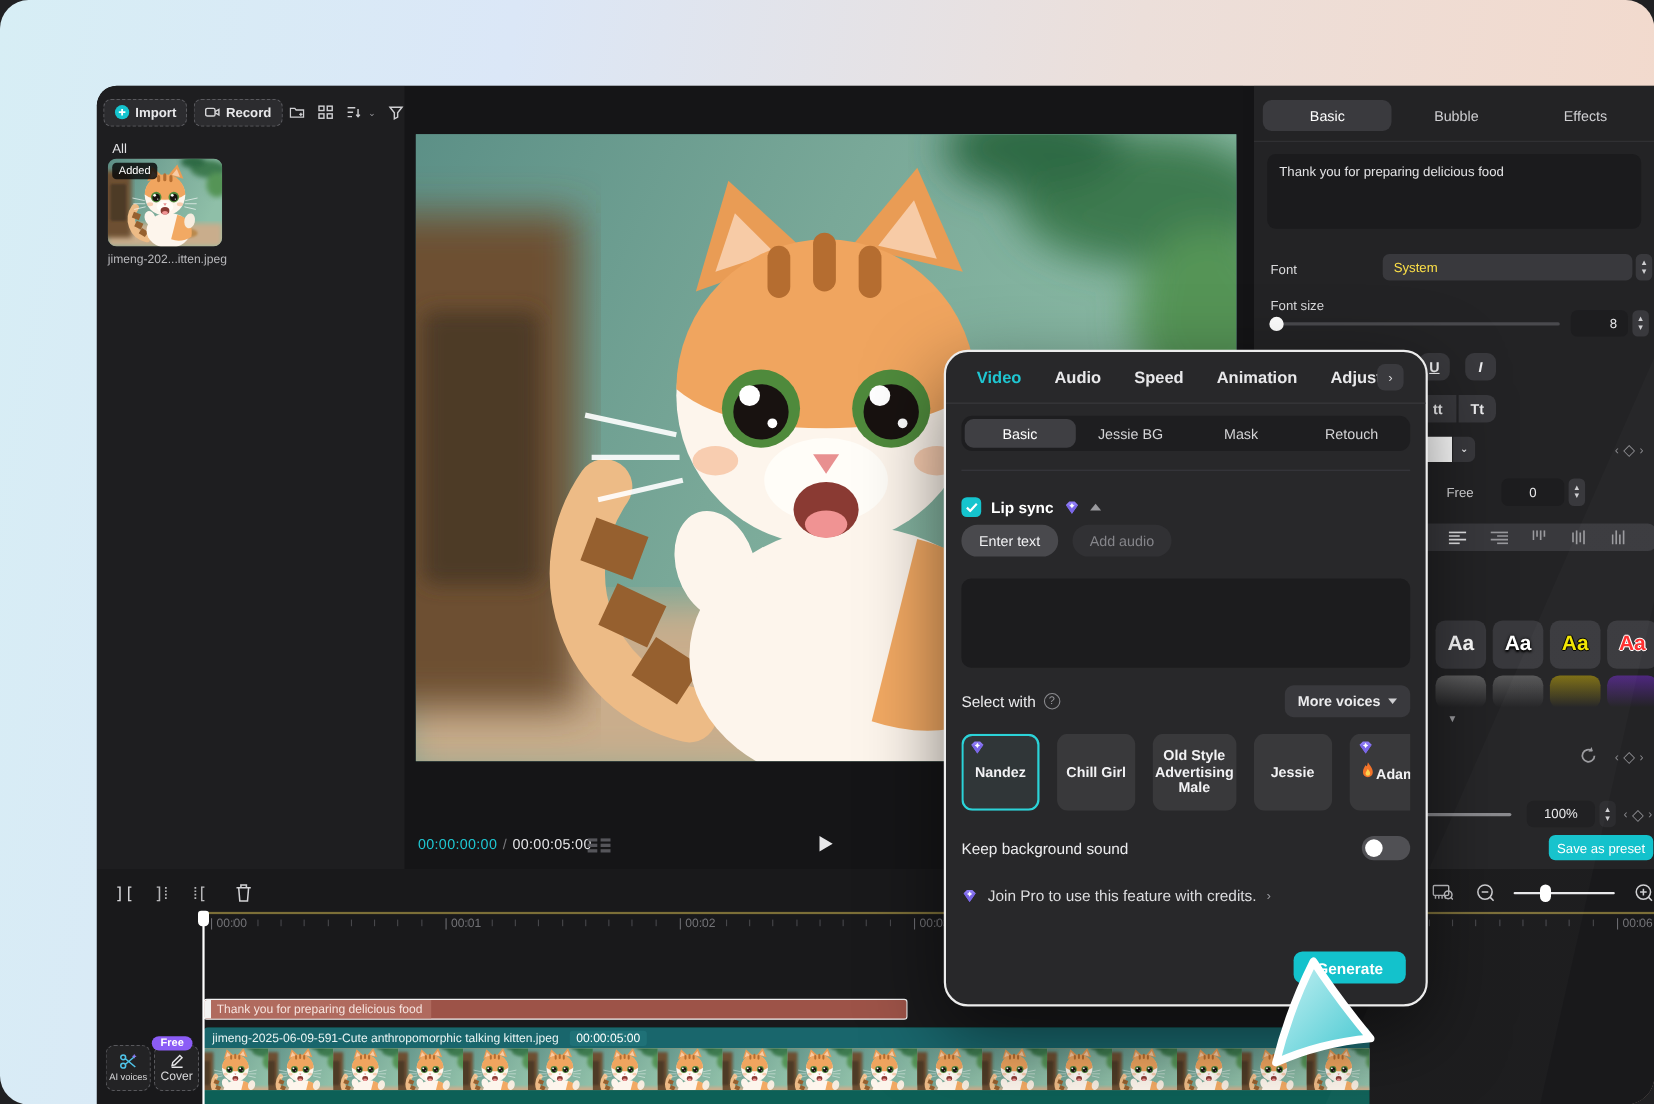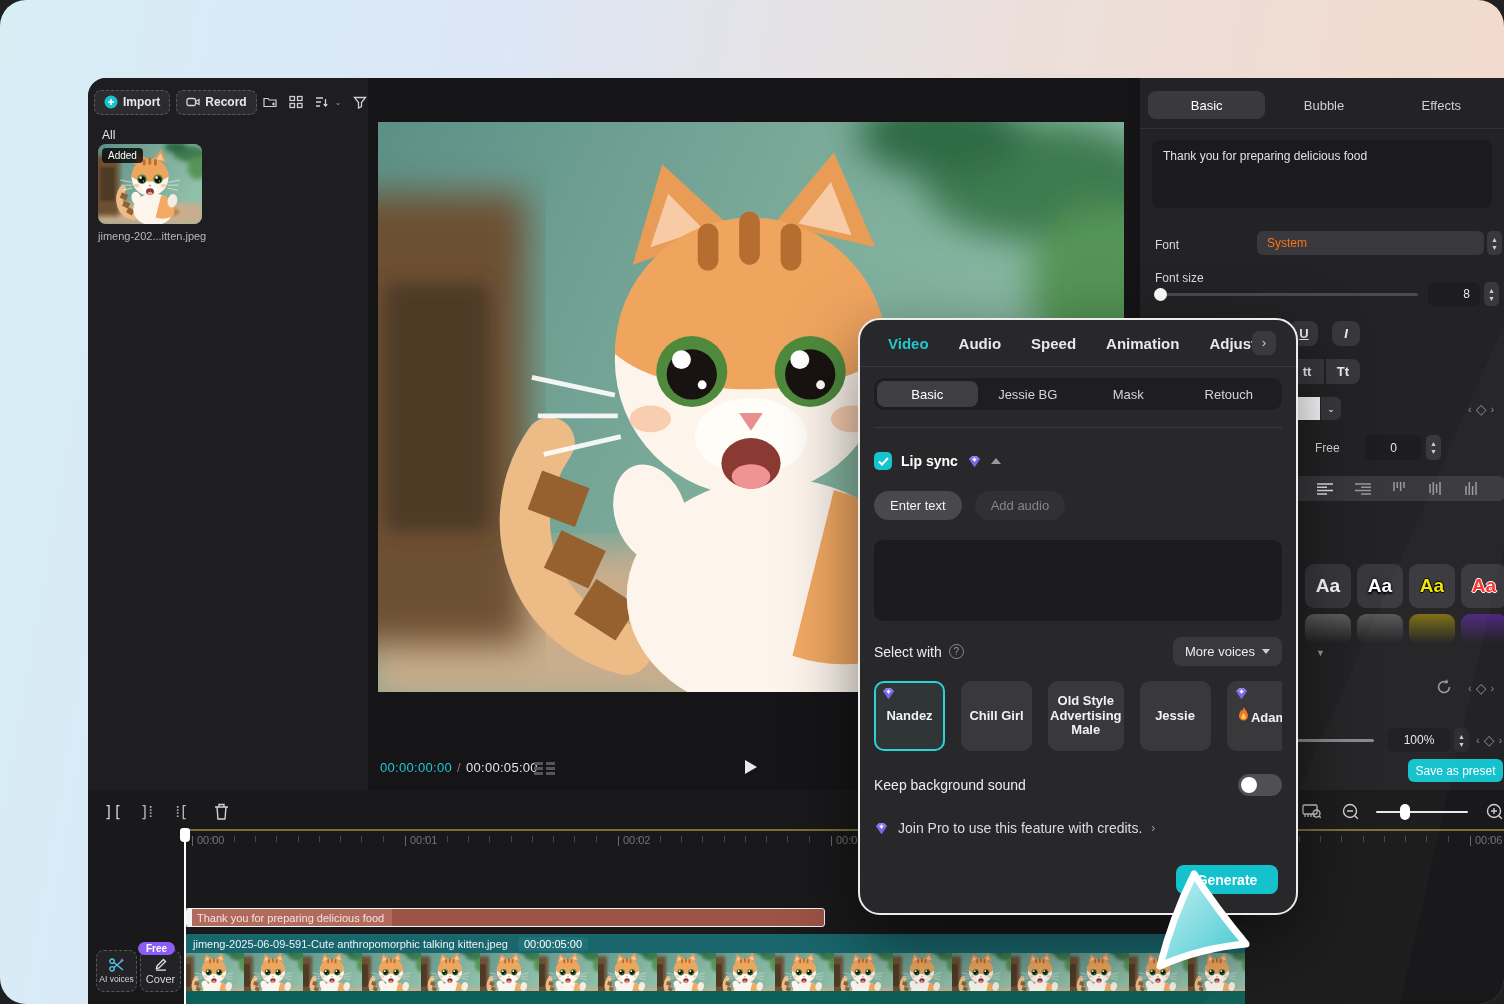--- a/index.html
+++ b/index.html
@@ -40,21 +40,21 @@
 
   
   .right-panel { position:absolute; left:1052px; top:0; right:0; height:712px; background:#232325; }
   .rp-tabs { position:absolute; left:8px; top:13px; right:4px; height:28px; display:flex; }
   .rp-tab { flex:1; display:flex; align-items:center; justify-content:center; color:#cfcfd2; font-size:13px; border-radius:8px; }
   .rp-tab.active { background:#3a3a3e; color:#fff; }
   .rp-div { position:absolute; left:0; right:0; top:50px; height:1px; background:#323236; }
   .rp-textarea { position:absolute; left:12px; top:62px; right:12px; height:68px; background:#1b1b1d; border-radius:8px;
     color:#e2e2e4; font-size:12px; padding:9px 11px; }
   .rp-label { position:absolute; color:#d9d9db; font-size:12px; }
-  .select-box { position:absolute; background:#39393d; border-radius:6px; color:#f97316; font-size:12px;
+  .select-box { position:absolute; background:#39393d; border-radius:6px; color:#fde047; font-size:12px;
     display:flex; align-items:center; padding:0 10px; }
   .stepper { position:absolute; width:15px; display:flex; flex-direction:column; align-items:center; justify-content:center;
     background:#39393d; border-radius:5px; color:#cfcfd2; font-size:7px; line-height:7px; gap:1px; }
   .slider-track { position:absolute; height:3px; background:#4a4a4e; border-radius:2px; }
   .slider-knob { position:absolute; width:13px; height:13px; background:#fff; border-radius:50%; }
   .mini-btn { position:absolute; background:#39393d; border-radius:8px; color:#efeff1; font-size:13px; font-weight:bold;
     display:flex; align-items:center; justify-content:center; }
   .value-box { position:absolute; background:#1d1d1f; border-radius:6px; color:#e8e8ea; font-size:12px;
     display:flex; align-items:center; justify-content:center; }
   .kf { position:absolute; color:#8a8a8e; font-size:11px; display:flex; align-items:center; gap:4px; }
@@ -103,31 +103,31 @@
   .dlg-div { height:1px; background:#3a3a3e; margin:0 -14px; }
   .sub-tabs { display:flex; background:#1e1e20; border-radius:10px; margin:11px 0 0; padding:3px; }
   .sub-tab { flex:1; height:26px; display:flex; align-items:center; justify-content:center; color:#d4d4d6; font-size:13px; border-radius:8px; }
   .sub-tab.active { background:#3f3f43; color:#fff; }
   .thin-div { height:1px; background:#39393d; margin-top:17px; }
   .lip-row { display:flex; align-items:center; gap:9px; margin-top:24px; }
   .checkbox { width:18px; height:18px; background:#15c4ce; border-radius:5px; display:flex; align-items:center; justify-content:center; }
   .checkbox svg { width:11px; height:9px; }
   .lip-label { color:#fff; font-size:14px; font-weight:bold; }
   .caret-up { width:0; height:0; border-left:5px solid transparent; border-right:5px solid transparent; border-bottom:6px solid #9a9a9e; }
-  .pill-row { display:flex; gap:13px; margin-top:21px; }
+  .pill-row { display:flex; gap:13px; margin-top:7px; }
   .pill { height:29px; padding:0 16px; border-radius:15px; font-size:13px; display:flex; align-items:center; }
   .pill.on { background:#49494d; color:#f2f2f4; }
   .pill.off { background:#313134; color:#85858a; }
   .dlg-textarea { height:81px; background:#1c1c1e; border-radius:9px; margin-top:20px; }
   .voice-head { display:flex; align-items:center; margin-top:16px; }
   .voice-title { color:#ececee; font-size:14px; }
   .help-ic { width:15px; height:15px; border:1px solid #8a8a8e; border-radius:50%; color:#9a9a9e; font-size:10px;
     display:flex; align-items:center; justify-content:center; margin-left:7px; }
   .more-voices { margin-left:auto; background:#39393d; border-radius:8px; height:29px; padding:12px 12px;
-    display:flex; align-items:center; gap:7px; color:#ececee; font-size:13px; font-weight:normal; }
+    display:flex; align-items:center; gap:7px; color:#ececee; font-size:13px; font-weight:bold; }
   .caret-down { width:0; height:0; border-left:4px solid transparent; border-right:4px solid transparent; border-top:5px solid #cfcfd2; }
   .voices { display:flex; gap:16px; margin-top:15px; height:70px; overflow:hidden; }
   .voice-card { position:relative; flex:0 0 71px; background:#39393b; border-radius:10px; display:flex; align-items:center;
     justify-content:center; color:#f2f2f4; font-size:13px; font-weight:bold; text-align:center; line-height:1.15; padding:2px; }
   .voice-card.selected { background:#303638; outline:2px solid #2bd3d8; outline-offset:-2px; }
   .voice-card .pro-pos { position:absolute; left:7px; top:6px; }
   .toggle-row { display:flex; align-items:center; margin-top:23px; }
   .toggle-label { color:#ececee; font-size:14px; }
   .toggle { margin-left:auto; width:44px; height:22px; background:#505054; border-radius:11px; position:relative; }
   .toggle-knob { position:absolute; left:3px; top:3px; width:16px; height:16px; background:#fff; border-radius:50%; }

